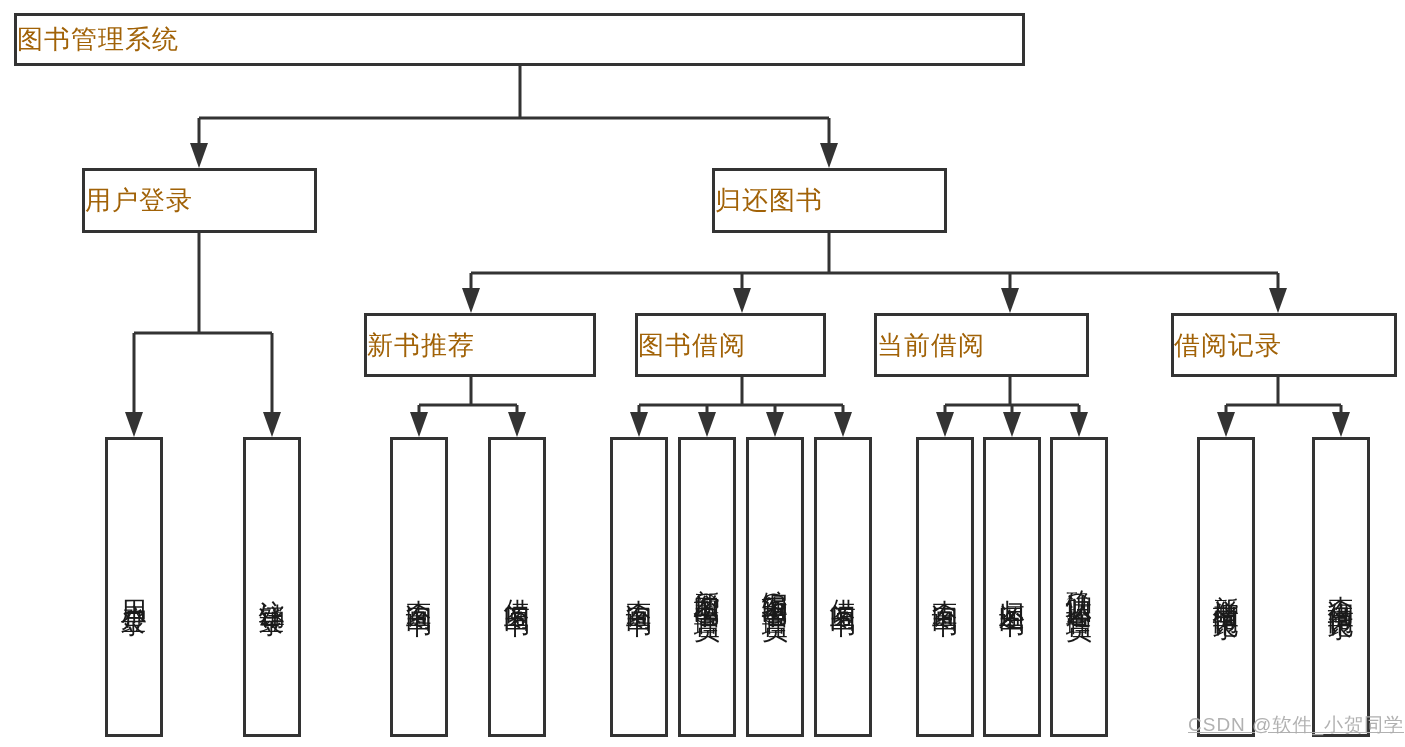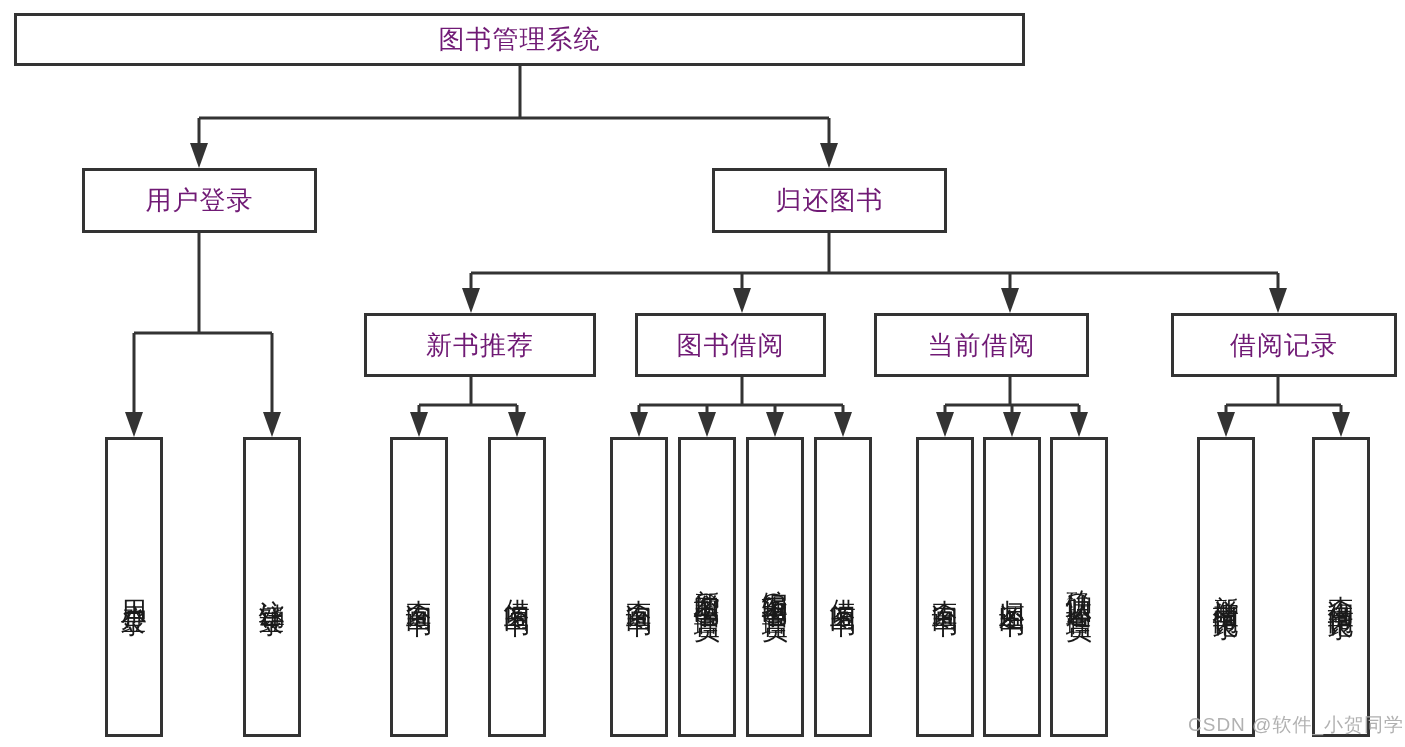--- a/index.html
+++ b/index.html
@@ -9,22 +9,22 @@
     background:#ffffff;
     font-family:"Liberation Sans","DejaVu Sans",sans-serif;
     overflow:hidden;
   }
   #connectors{position:absolute;left:0;top:0;width:1405px;height:747px;}
   .box{
     position:absolute;
     box-sizing:border-box;
     border:3px solid #333333;
     background:#ffffff;
-    display:flex;align-items:center;justify-content:center;
-    color:#701a75;
+    display:flex;align-items:center;
+    color:#a16207;
     font-size:26px;
     letter-spacing:1px;
     z-index:2;
   }
   .vbox{
     position:absolute;
     top:437px;width:58px;height:300px;
     box-sizing:border-box;
     border:3px solid #333333;
     background:#ffffff;
@@ -40,20 +40,21 @@
     letter-spacing:4px;
   }
   .watermark{
     position:absolute;
     left:1188px;top:712px;
     font-size:19px;
     color:rgba(173,173,173,0.95);
     letter-spacing:1px;
     white-space:nowrap;
     z-index:5;
+    text-decoration:underline;
   }
 </style>
 </head>
 <body>
 
 <div id="canvas">
 
   <svg id="connectors" viewBox="0 0 1405 747" xmlns="http://www.w3.org/2000/svg">
 
     <path fill="none" stroke="#333333" stroke-width="3" d="

